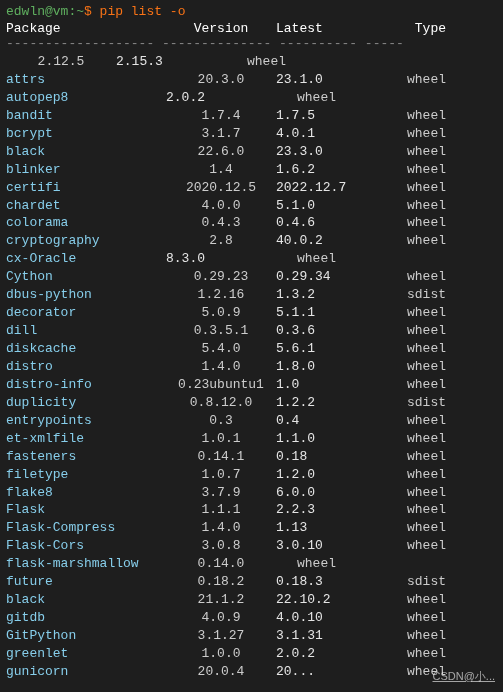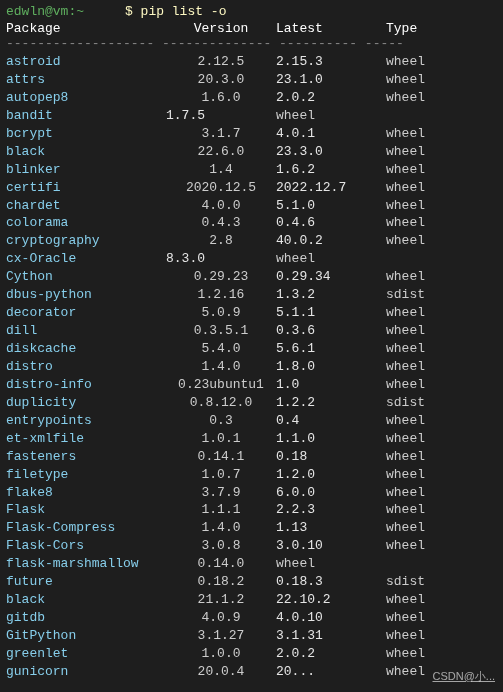--- a/index.html
+++ b/index.html
@@ -20,22 +20,21 @@
       color: #cccccc;
     }
     .prompt-line {
       color: #5faf5f;
       margin-bottom: 2px;
     }
     .prompt-line .user {
       color: #5faf5f;
     }
     .prompt-line .cmd {
-      color: #fef9c3;
-      margin-left: 41px;
+      color: #f97316;
     }
     .header-row {
       color: #ffffff;
       display: flex;
       margin-bottom: 0px;
     }
     .separator-row {
       color: #888888;
       margin-bottom: 2px;
     }
@@ -57,20 +56,21 @@
     }
     .col-latest {
       width: 110px;
       color: #e5e5e5;
       flex-shrink: 0;
     }
     .col-type {
       width: 60px;
       color: #cccccc;
       flex-shrink: 0;
+      text-align: right;
     }
     .col-hdr {
       color: #ffffff;
     }
     .watermark {
       position: fixed;
       bottom: 8px;
       right: 8px;
       color: #ffffff99;
       font-size: 11px;
@@ -89,39 +89,38 @@
   <div class="header-row">
     <span class="col-pkg col-hdr">Package</span>
     <span class="col-ver col-hdr">Version</span>
     <span class="col-latest col-hdr">Latest</span>
     <span class="col-type col-hdr">Type</span>
   </div>
   <div class="separator-row">------------------- -------------- ---------- -----</div>
 
   <div id="package-rows">
       <div class="pkg-row">
-        <span class="col-pkg">astroid</span>
         <span class="col-ver">2.12.5</span>
         <span class="col-latest">2.15.3</span>
         <span class="col-type">wheel</span>
       </div>
       <div class="pkg-row">
         <span class="col-pkg">attrs</span>
         <span class="col-ver">20.3.0</span>
         <span class="col-latest">23.1.0</span>
         <span class="col-type">wheel</span>
       </div>
       <div class="pkg-row">
         <span class="col-pkg">autopep8</span>
-        <span class="col-ver">1.6.0</span>
         <span class="col-latest">2.0.2</span>
         <span class="col-type">wheel</span>
       </div>
       <div class="pkg-row">
         <span class="col-pkg">bandit</span>
+        <span class="col-ver">1.7.4</span>
         <span class="col-latest">1.7.5</span>
         <span class="col-type">wheel</span>
       </div>
       <div class="pkg-row">
         <span class="col-pkg">bcrypt</span>
         <span class="col-ver">3.1.7</span>
         <span class="col-latest">4.0.1</span>
         <span class="col-type">wheel</span>
       </div>
       <div class="pkg-row">

